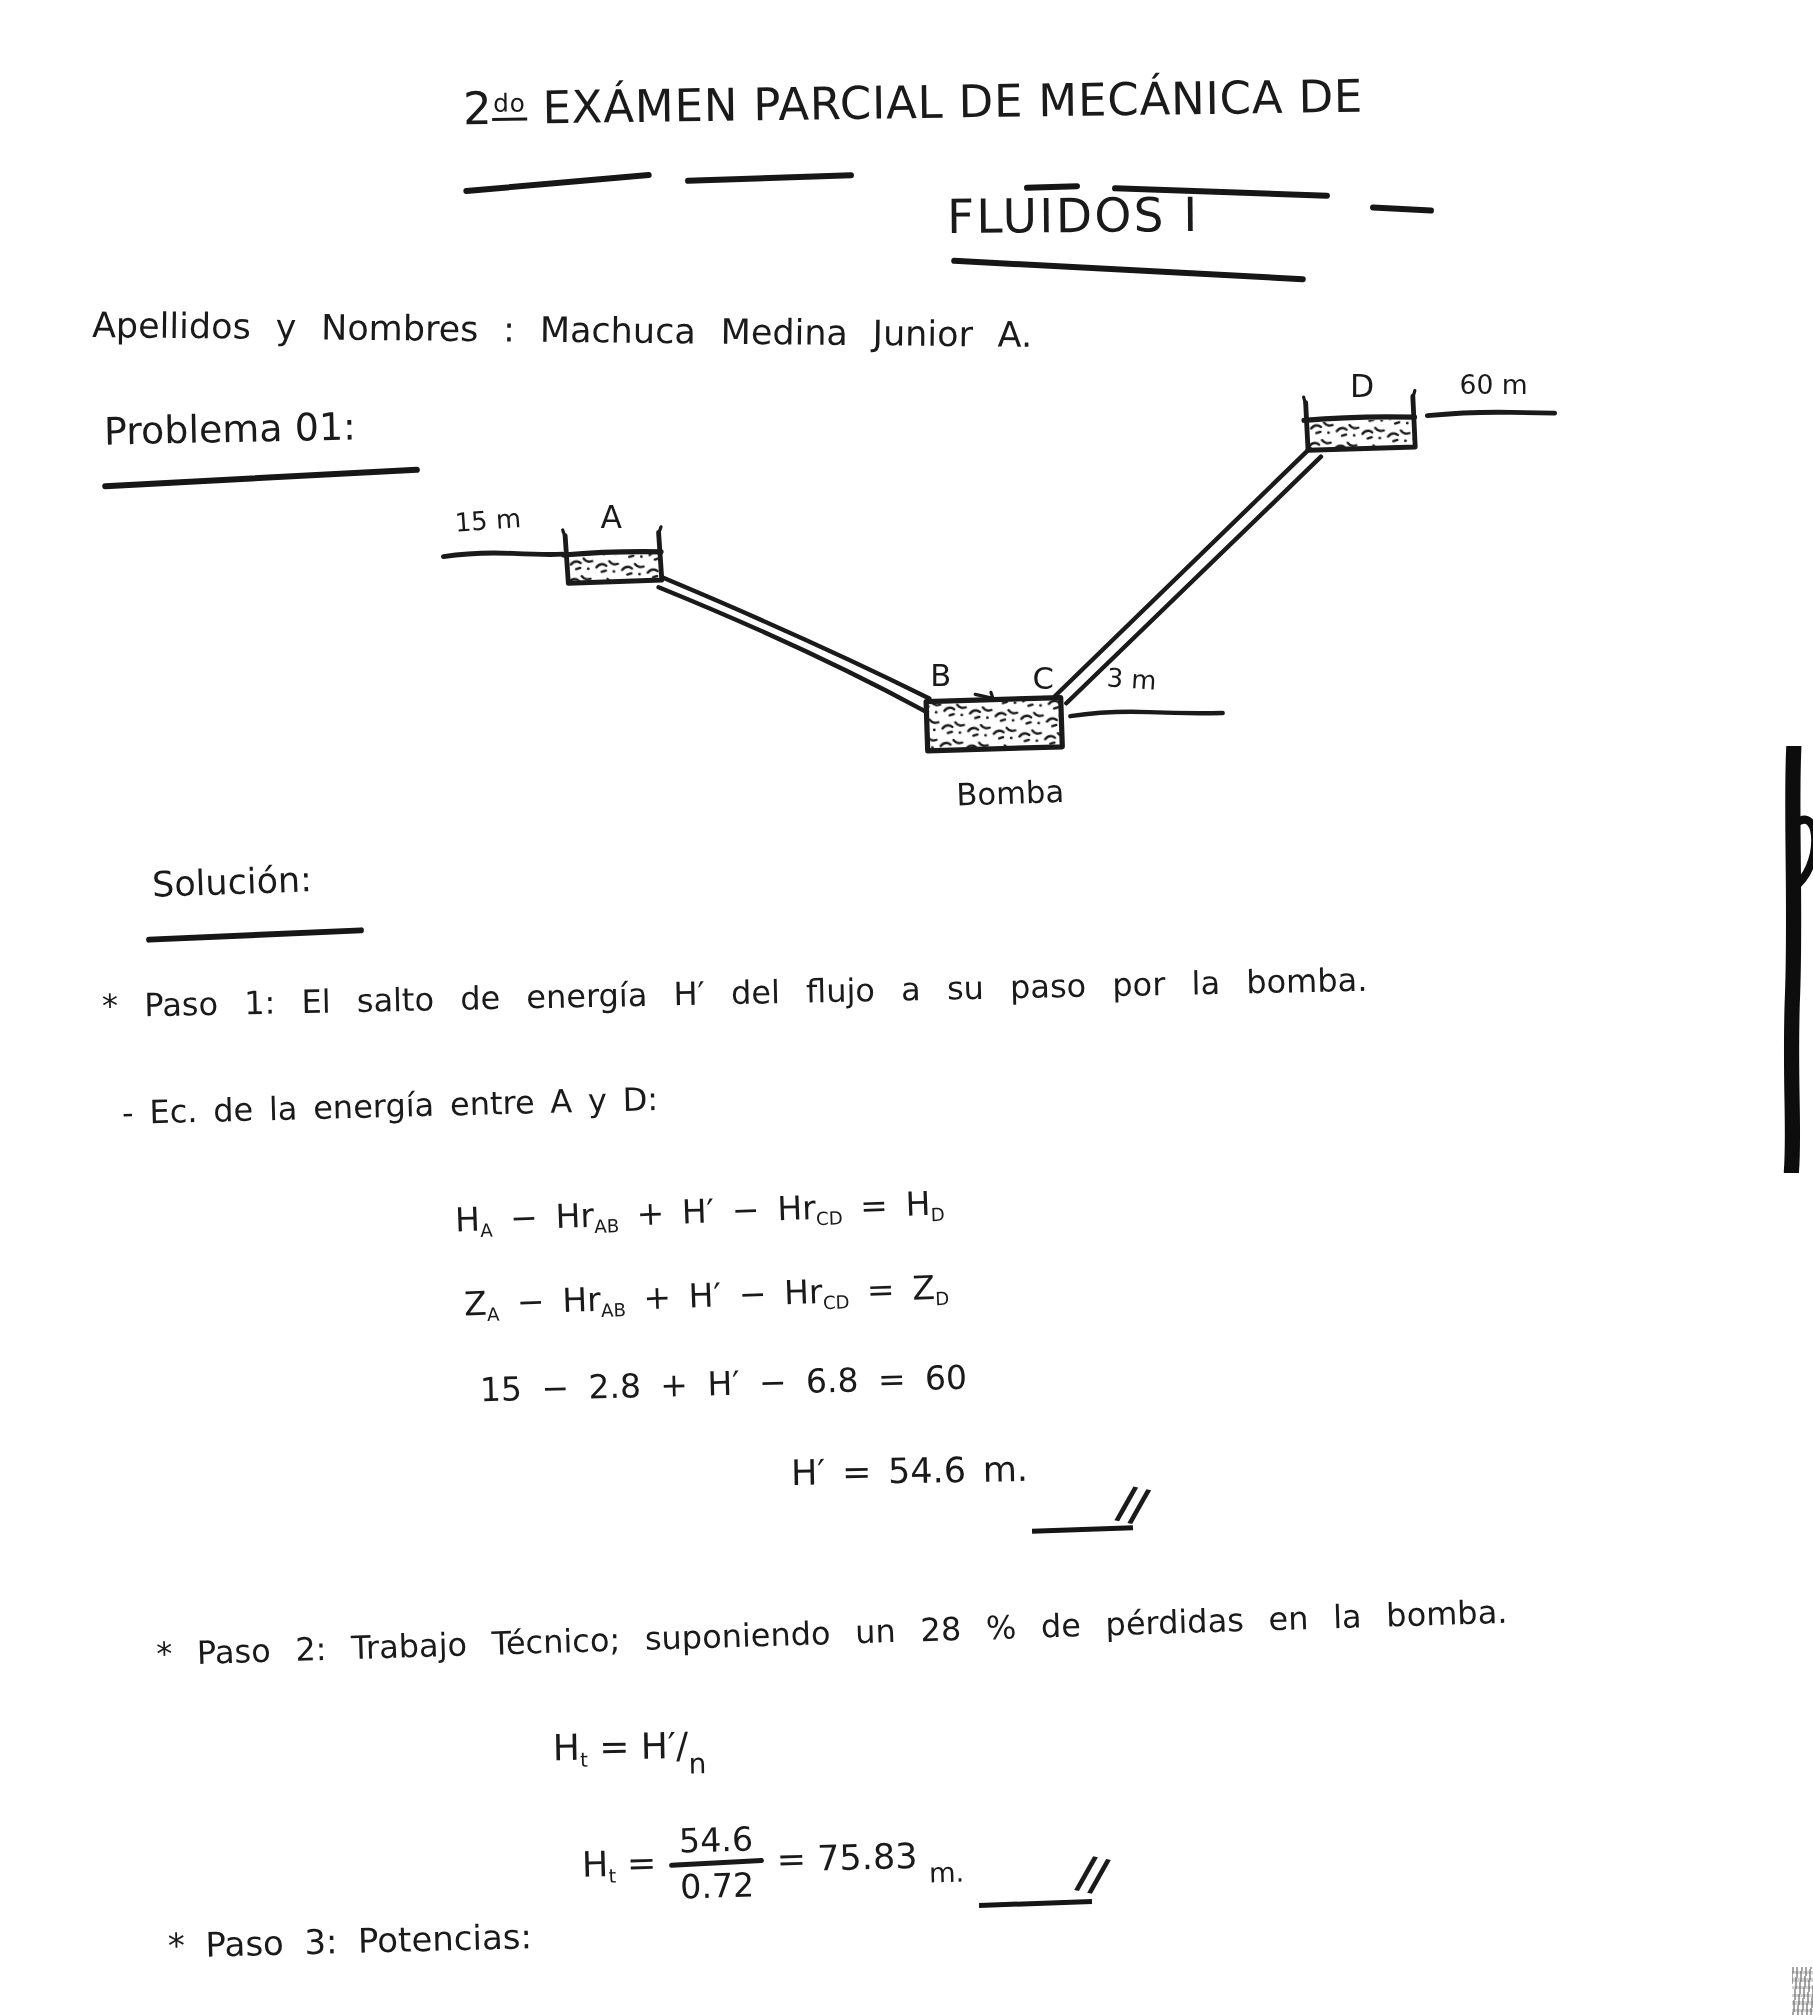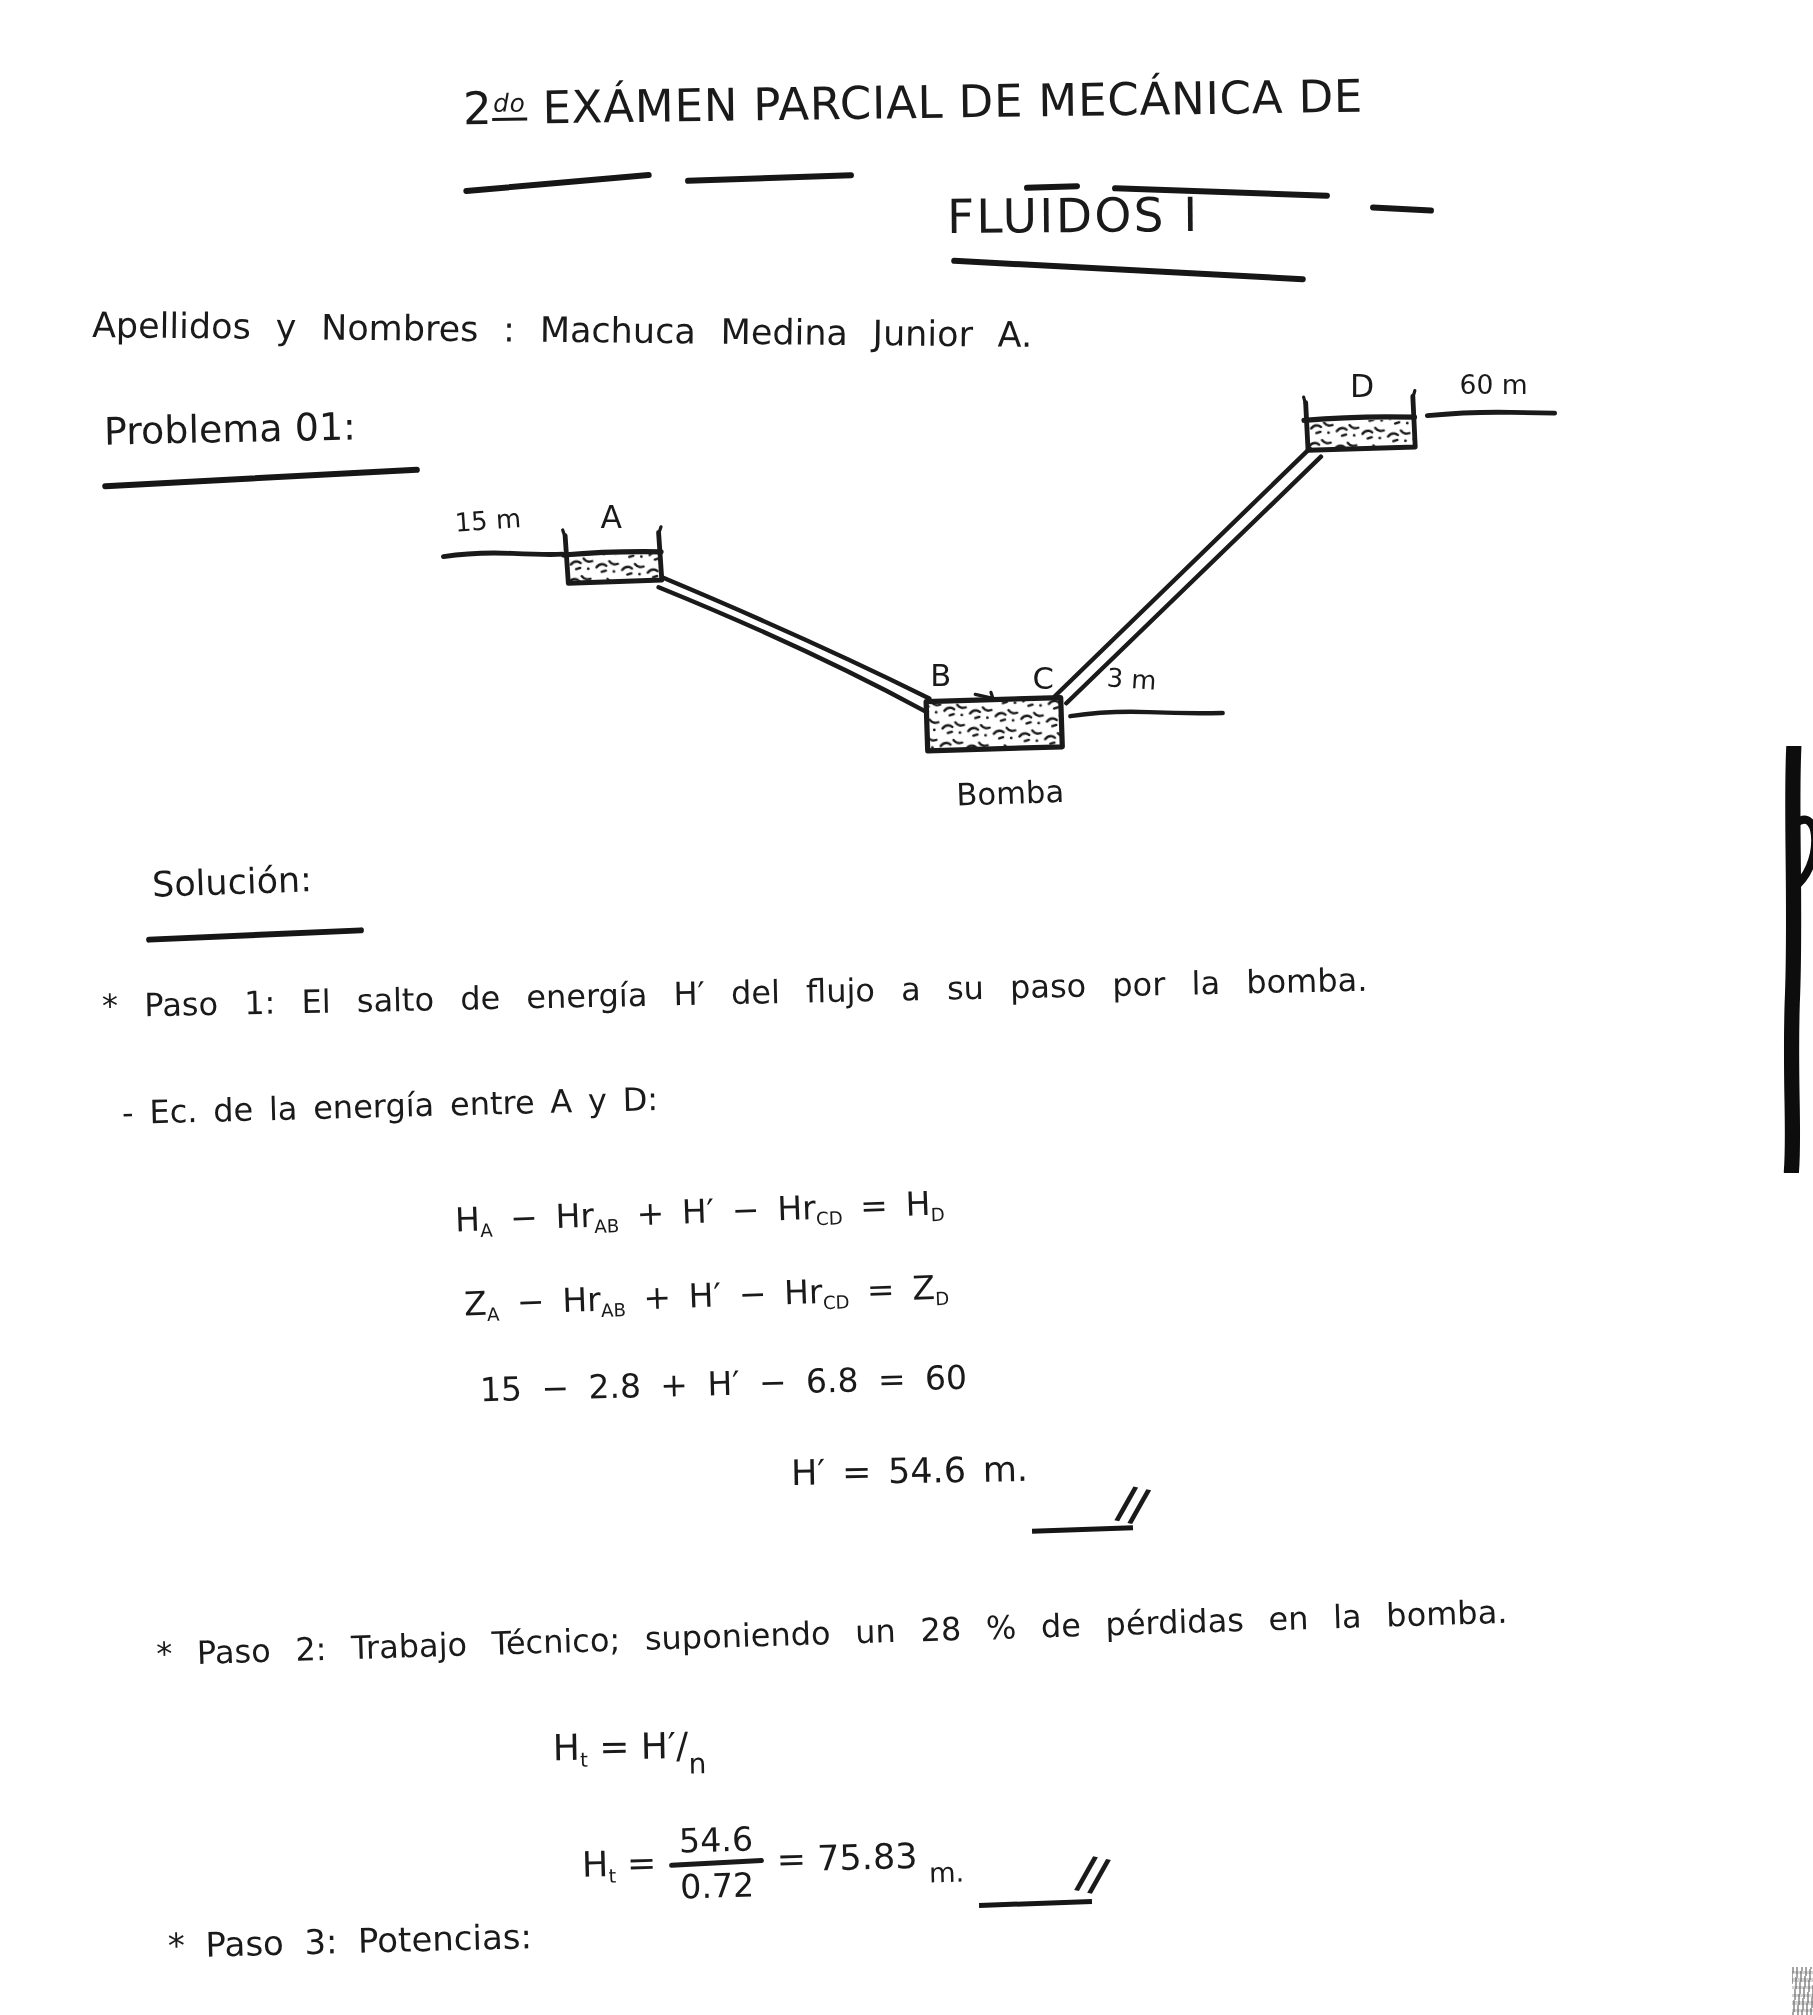--- a/index.html
+++ b/index.html
@@ -2,21 +2,21 @@
 <html style="font-size:6.4px"><head>
 <meta charset="utf-8">
 <style>
   html,body{margin:0;padding:0;background:#d8d8d8;}
   .page{position:relative;width:1814px;height:2437px;background:#ffffff;
         font-family:"DejaVu Sans",sans-serif;color:#1a1a1a;overflow:hidden;}
   .hw{position:absolute;white-space:nowrap;line-height:1.15;}
   .tk{white-space:pre;}
   .sb{font-size:0.55em;vertical-align:-0.35em;white-space:pre;}
   .dn{font-size:0.78em;vertical-align:-0.55em;white-space:pre;}
-  .sp{font-size:0.55em;vertical-align:0.5em;border-bottom:3.6px solid #1a1a1a;padding:0 1.6px 0.8px 0.8px;white-space:pre;font-style:italic;}
+  .sp{font-size:0.55em;vertical-align:0.5em;border-bottom:3.6px solid #1a1a1a;padding:0 1.6px 0.8px 0.8px;white-space:pre;}
   .frac{display:inline-flex;flex-direction:column;align-items:center;vertical-align:middle;line-height:1;margin:0 8.9px;}
   .frac .bar{width:118%;height:4.8px;background:#1a1a1a;border-radius:2.8px;margin:4px 0;transform:rotate(-1.5deg);}
   .frac .num,.frac .den{font-size:0.95em;padding:0 3.2px;}
   .uline{position:absolute;height:5.6px;background:#161616;border-radius:3.2px;}
   .endline{position:absolute;border-bottom:5.2px solid #161616;}
   .slash{position:absolute;font-size:45px;font-weight:bold;transform:rotate(14deg);letter-spacing:-3.2px;}
   .edgenoise{position:absolute;left:1792px;top:1967px;width:22px;height:415px;opacity:.75;
      background:
        repeating-linear-gradient(95deg, rgba(40,40,40,.55) 0 2px, rgba(255,255,255,0) 2px 4.4px),
        repeating-linear-gradient(0deg, rgba(90,90,90,.35) 0 3.2px, rgba(255,255,255,0) 3.2px 7.7px);}

